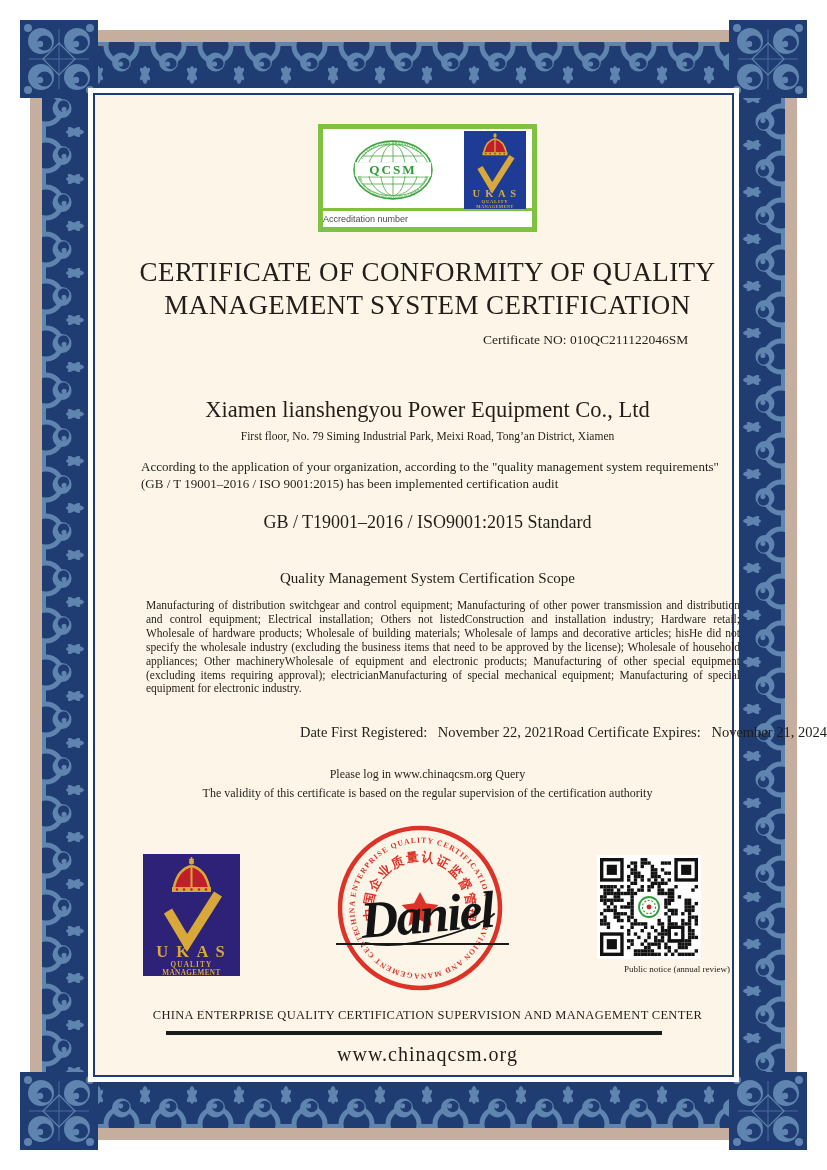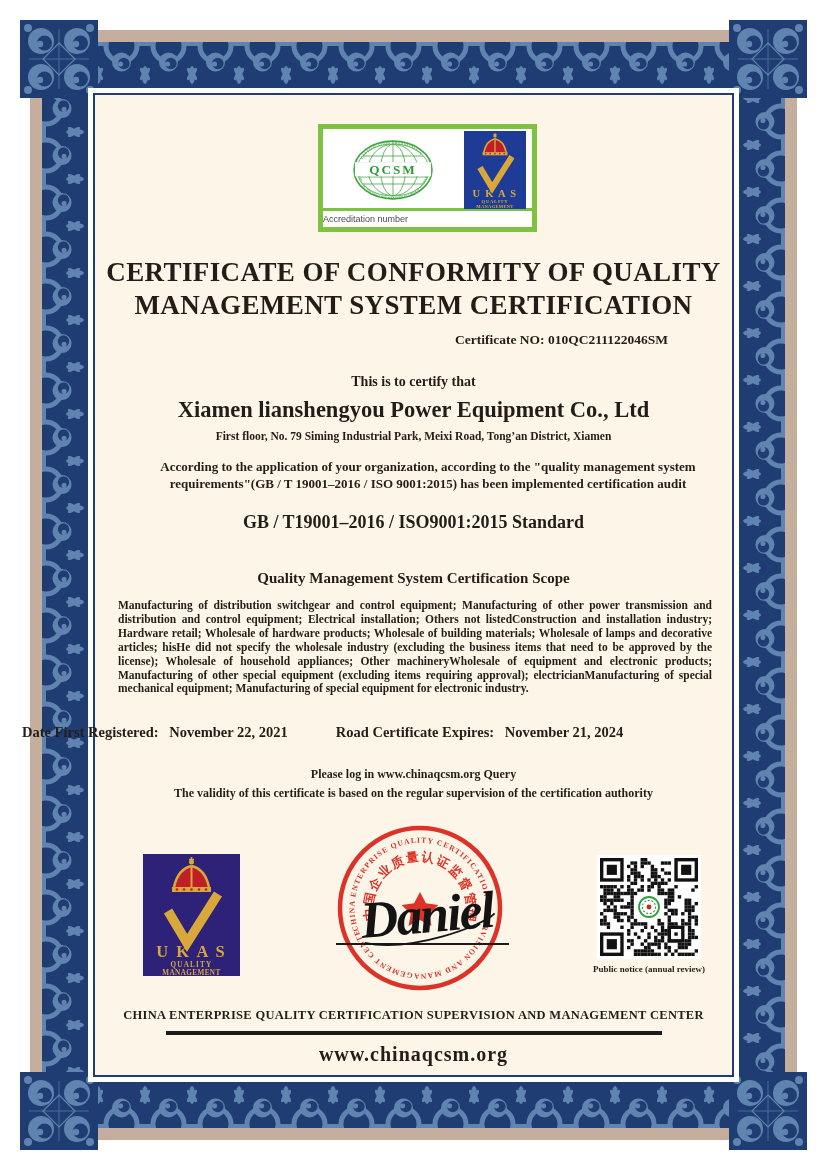--- a/index.html
+++ b/index.html
@@ -3,40 +3,40 @@
 <meta charset="utf-8">
 <style>
   html,body{margin:0;padding:0;background:#e9e9e9;}
   .page{
     position:relative;width:827px;height:1170px;background:#ffffff;
     font-family:"Liberation Serif","DejaVu Serif",serif;color:#221d18;
     overflow:hidden;outline:1px solid #cfcfcf;margin:0 auto;
   }
   .abs{position:absolute;}
   .ctr{left:0;right:0;text-align:center;}
-  .b{font-weight:bold;}
+  .b{font-weight:normal;padding-left:28px;}
   svg{display:block;}
 
   .accr-box{left:318px;top:124px;width:219px;height:108px;border:5px solid #7fc242;
     background:#fff;box-sizing:border-box;}
   .accr-logos{display:flex;align-items:center;justify-content:center;gap:8px;height:76px;padding-top:3px;}
   .accr-caption{border-top:3px solid #7fc242;padding-top:3px;
     font-family:"Liberation Sans","DejaVu Sans",sans-serif;font-size:9px;color:#4a4a4a;}
 
   .title{top:256px;font-size:27px;line-height:33px;letter-spacing:0.4px;}
   .title-inner{max-width:690px;margin:0 auto;}
   .cert-no{left:455px;top:332px;font-size:13.5px;}
   .certify{top:374px;font-size:14px;}
   .company{top:397px;font-size:22.5px;}
   .address{top:430px;font-size:11.5px;}
-  .audit{top:459px;left:128px;width:600px;text-align:center;font-size:13px;line-height:16.5px;}
+  .audit{top:459px;left:113px;width:600px;text-align:left;font-size:13px;line-height:16.5px;}
   .standard{top:512px;font-size:18px;}
   .scope-title{top:570px;font-size:15px;}
   .scope-body{top:599px;left:118px;width:594px;font-size:11.5px;line-height:13.9px;text-align:justify;}
-  .dates{top:724px;left:0;right:0;display:flex;justify-content:flex-start;gap:48px;font-size:14.5px;margin-left:22px;}
+  .dates{top:724px;left:0;right:0;display:flex;justify-content:flex-end;font-size:14.5px;margin-left:22px;}
   .date-item span{margin-left:7px;}
   .validity{top:765px;font-size:12px;line-height:18.5px;}
 
   .ukas-bottom{left:143px;top:854px;}
   .seal-wrap{left:333px;top:821px;}
   .qr-wrap{left:597px;top:855px;}
   .qr-caption{left:560px;top:964px;width:178px;text-align:center;font-size:9px;}
 
   .footer-org{top:1008px;font-size:12.5px;letter-spacing:0.3px;}
   .footer-line{left:166px;top:1031px;width:496px;height:4px;background:#1c1c1c;}
@@ -183,21 +183,20 @@
   </div>
 
   <div class="abs ctr title b">
     <div class="title-inner">CERTIFICATE OF CONFORMITY OF QUALITY MANAGEMENT SYSTEM CERTIFICATION</div>
   </div>
   <div class="abs cert-no b">
     <span>Certificate NO:</span>
     <span>010QC211122046SM</span>
   </div>
 
-  <div class="abs ctr certify b">This is to certify that</div>
   <div class="abs ctr company b">Xiamen lianshengyou Power Equipment Co., Ltd</div>
   <div class="abs ctr address b">First floor, No. 79 Siming Industrial Park, Meixi Road, Tong’an District, Xiamen</div>
   <div class="abs audit b">According to the application of your organization, according to the "quality management system requirements"(GB / T 19001–2016 / ISO 9001:2015) has been implemented certification audit</div>
   <div class="abs ctr standard b">GB / T19001–2016 / ISO9001:2015 Standard</div>
   <div class="abs ctr scope-title b">Quality Management System Certification Scope</div>
   <div class="abs scope-body b">Manufacturing of distribution switchgear and control equipment; Manufacturing of other power transmission and distribution and control equipment; Electrical installation; Others not listedConstruction and installation industry; Hardware retail; Wholesale of hardware products; Wholesale of building materials; Wholesale of lamps and decorative articles; hisHe did not specify the wholesale industry (excluding the business items that need to be approved by the license); Wholesale of household appliances; Other machineryWholesale of equipment and electronic products; Manufacturing of other special equipment (excluding items requiring approval); electricianManufacturing of special mechanical equipment; Manufacturing of special equipment for electronic industry.</div>
 
   <div class="abs dates b">
     <div class="date-item">
       <span style="margin-left:0">Date First Registered:</span>

